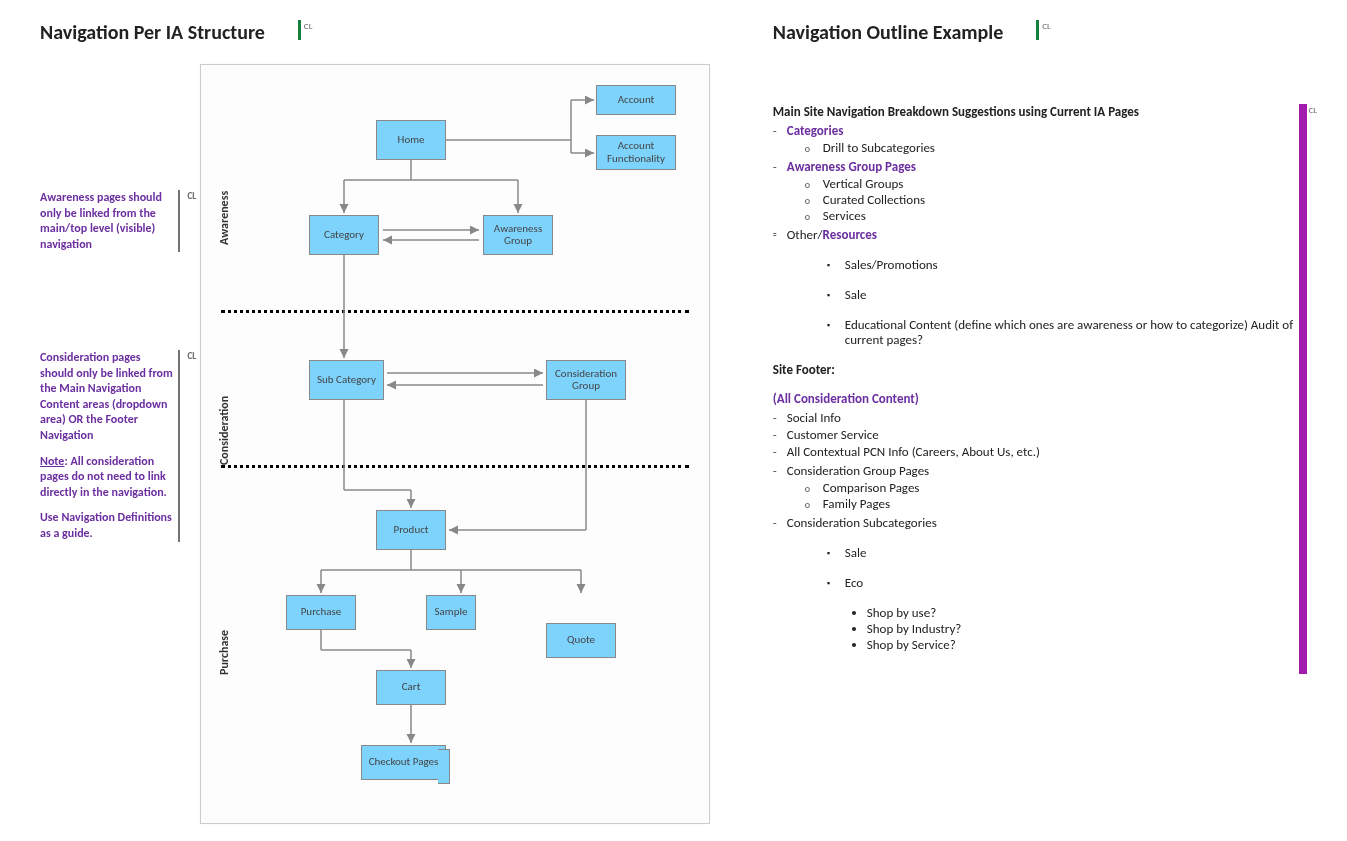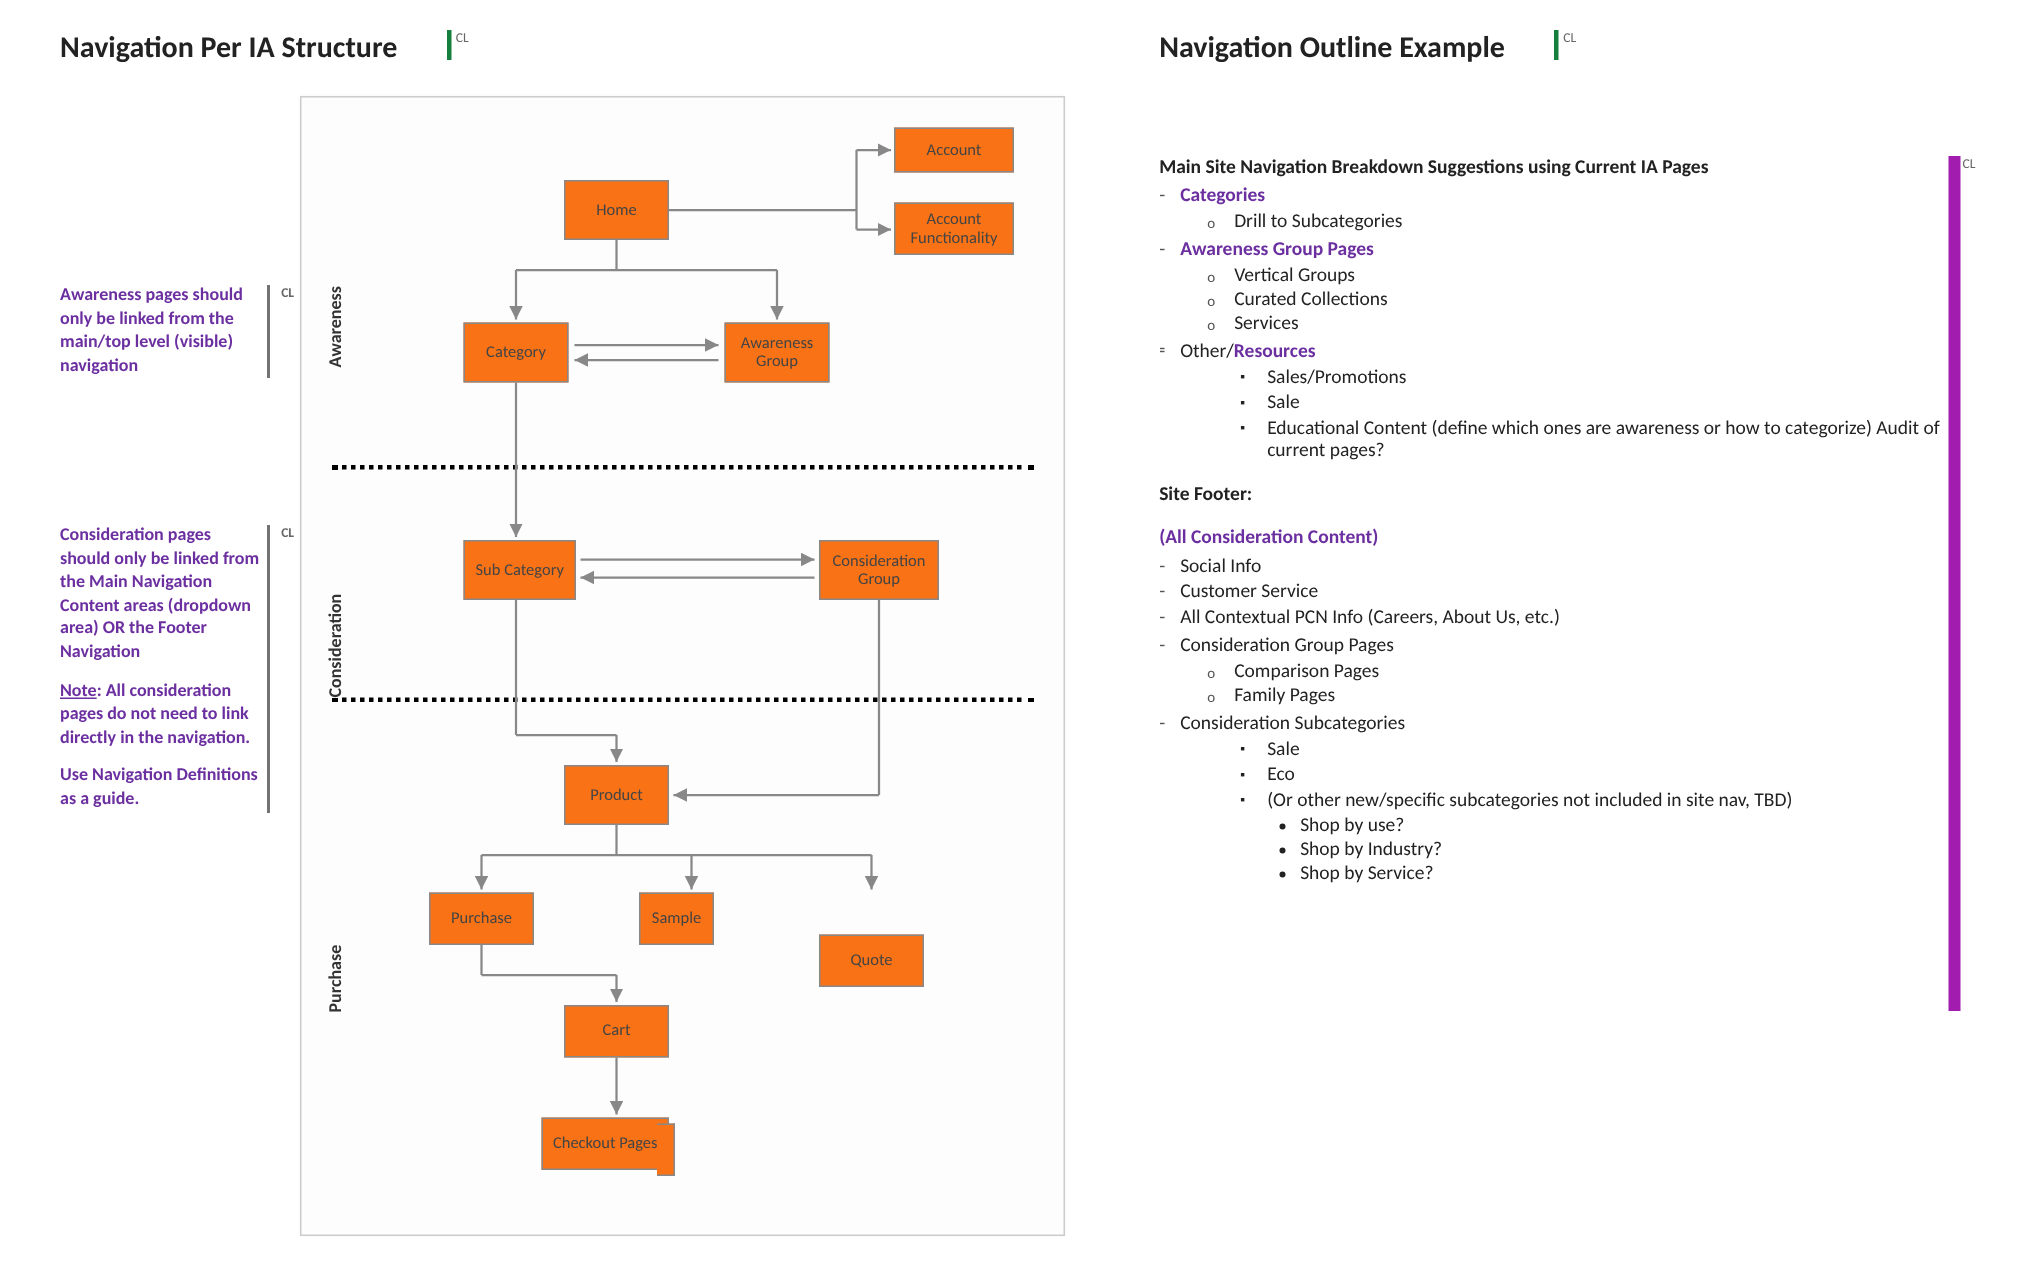--- a/index.html
+++ b/index.html
@@ -75,21 +75,21 @@
     position: absolute;
     writing-mode: vertical-rl;
     transform: rotate(180deg);
     font-weight: 700;
     font-size: 12px;
     color: #333;
   }
   .node {
     position: absolute;
     border: 1px solid #888;
-    background: #f97316;
+    background: #7dd3fc;
     font-size: 11px;
     color: #444;
     display: flex;
     align-items: center;
     justify-content: center;
     text-align: center;
     padding: 2px;
     line-height: 1.1;
   }
   .divider {
@@ -121,21 +121,21 @@
   }
   .right-body b.sec { font-weight: 700; font-size: 13px; }
   .purple { color: #6b2fa0; font-weight: 700; }
   ul.dash { list-style: none; padding-left: 0; margin: 4px 0; }
   ul.dash > li { padding-left: 14px; position: relative; margin: 2px 0; }
   ul.dash > li::before { content: "-"; position: absolute; left: 0; color: #555; }
   ul.circ { list-style: none; padding-left: 18px; margin: 2px 0; }
   ul.circ > li { position: relative; padding-left: 18px; margin: 1px 0; }
   ul.circ > li::before { content: "o"; position: absolute; left: 0; font-size: 10px; color: #555; top: 2px; }
   ul.square { list-style: none; padding-left: 40px; margin: 2px 0; }
-  ul.square > li { position: relative; padding-left: 18px; margin: 2px 0; }
+  ul.square > li { position: relative; padding-left: 18px; margin: 15px 0; }
   ul.square > li::before { content: "▪"; position: absolute; left: 0; font-size: 9px; top: 2px; }
   ul.disc { list-style: disc; padding-left: 80px; margin: 2px 0; }
   ul.disc > li { margin: 1px 0; }
   .mt { margin-top: 14px; }
 </style>
 </head>
 <body>
 
 <div class="page">
 
@@ -285,21 +285,20 @@
             <li>Family Pages</li>
           </ul>
         </li>
       </ul>
 
       <ul class="dash mt">
         <li><span>Consideration Subcategories</span>
           <ul class="square">
             <li>Sale</li>
             <li>Eco</li>
-            <li>(Or other new/specific subcategories not included in site nav, TBD)</li>
           </ul>
           <ul class="disc">
             <li>Shop by use?</li>
             <li>Shop by Industry?</li>
             <li>Shop by Service?</li>
           </ul>
         </li>
       </ul>
     </div>
   </div>

